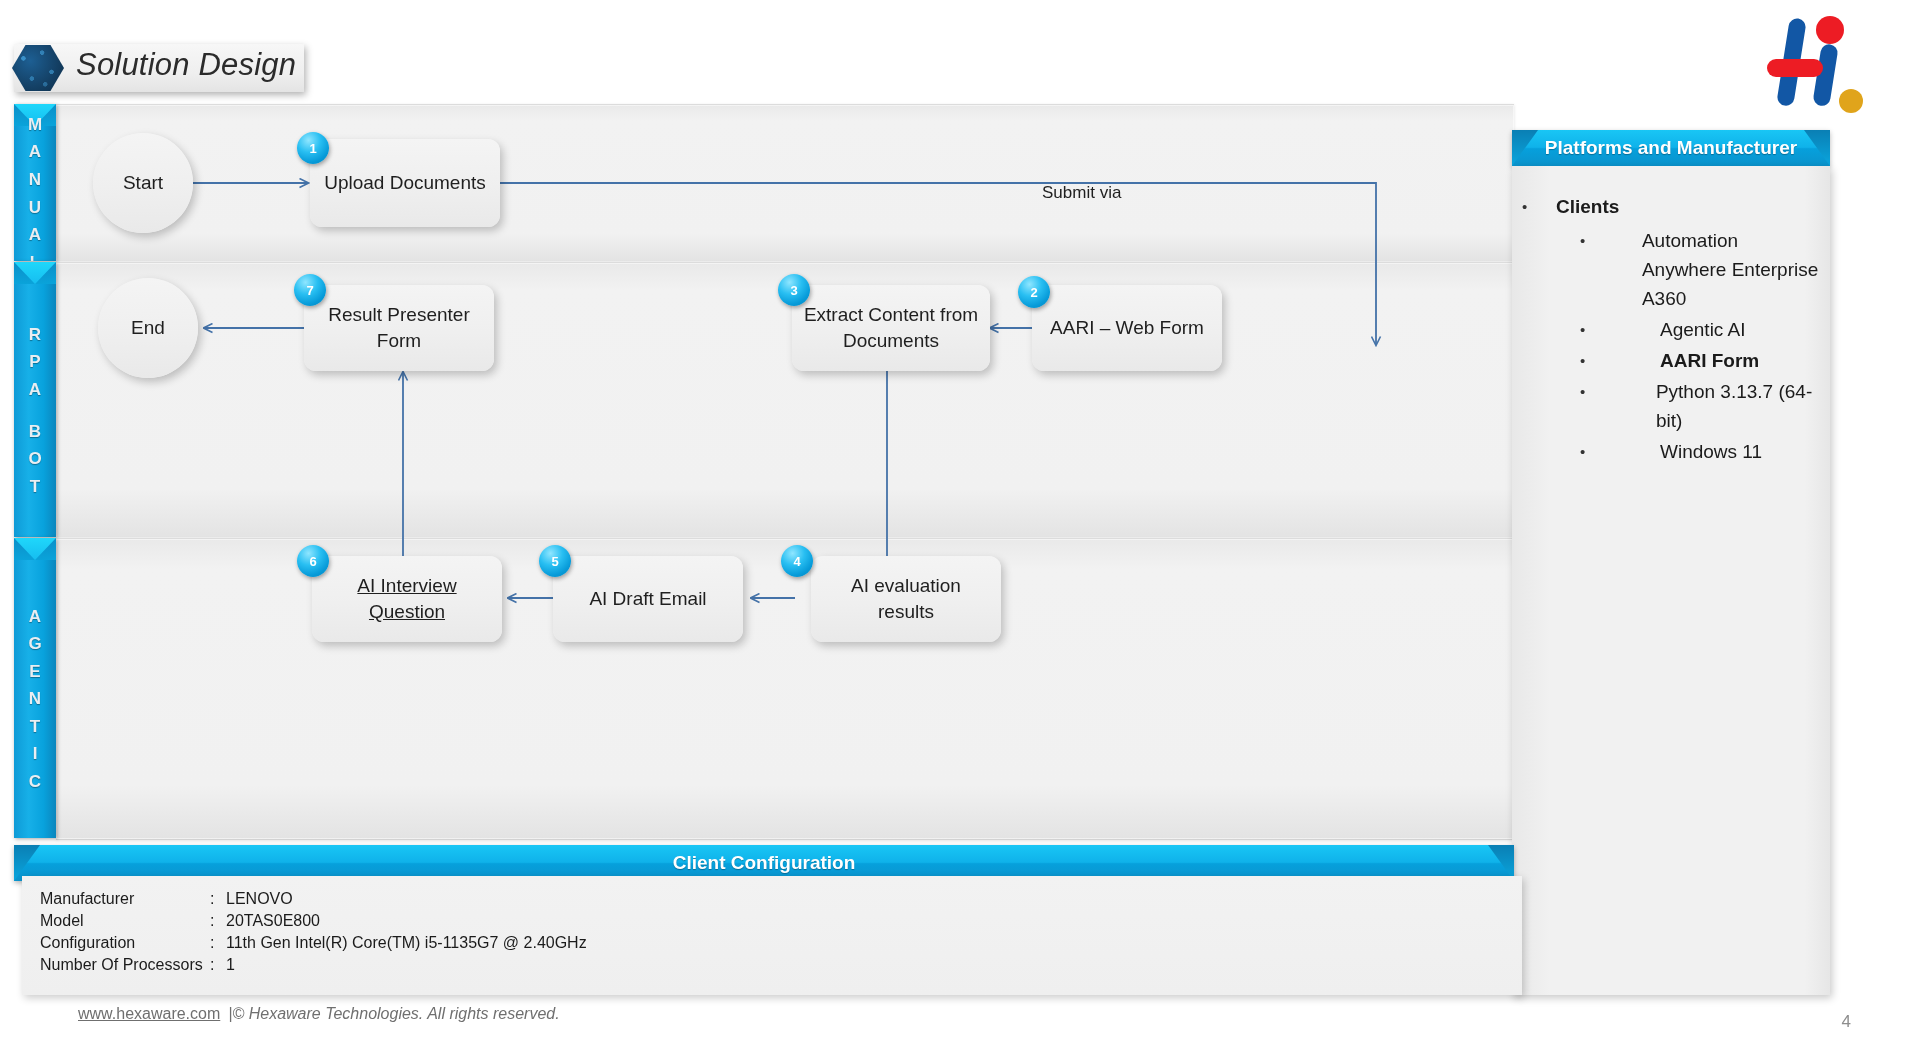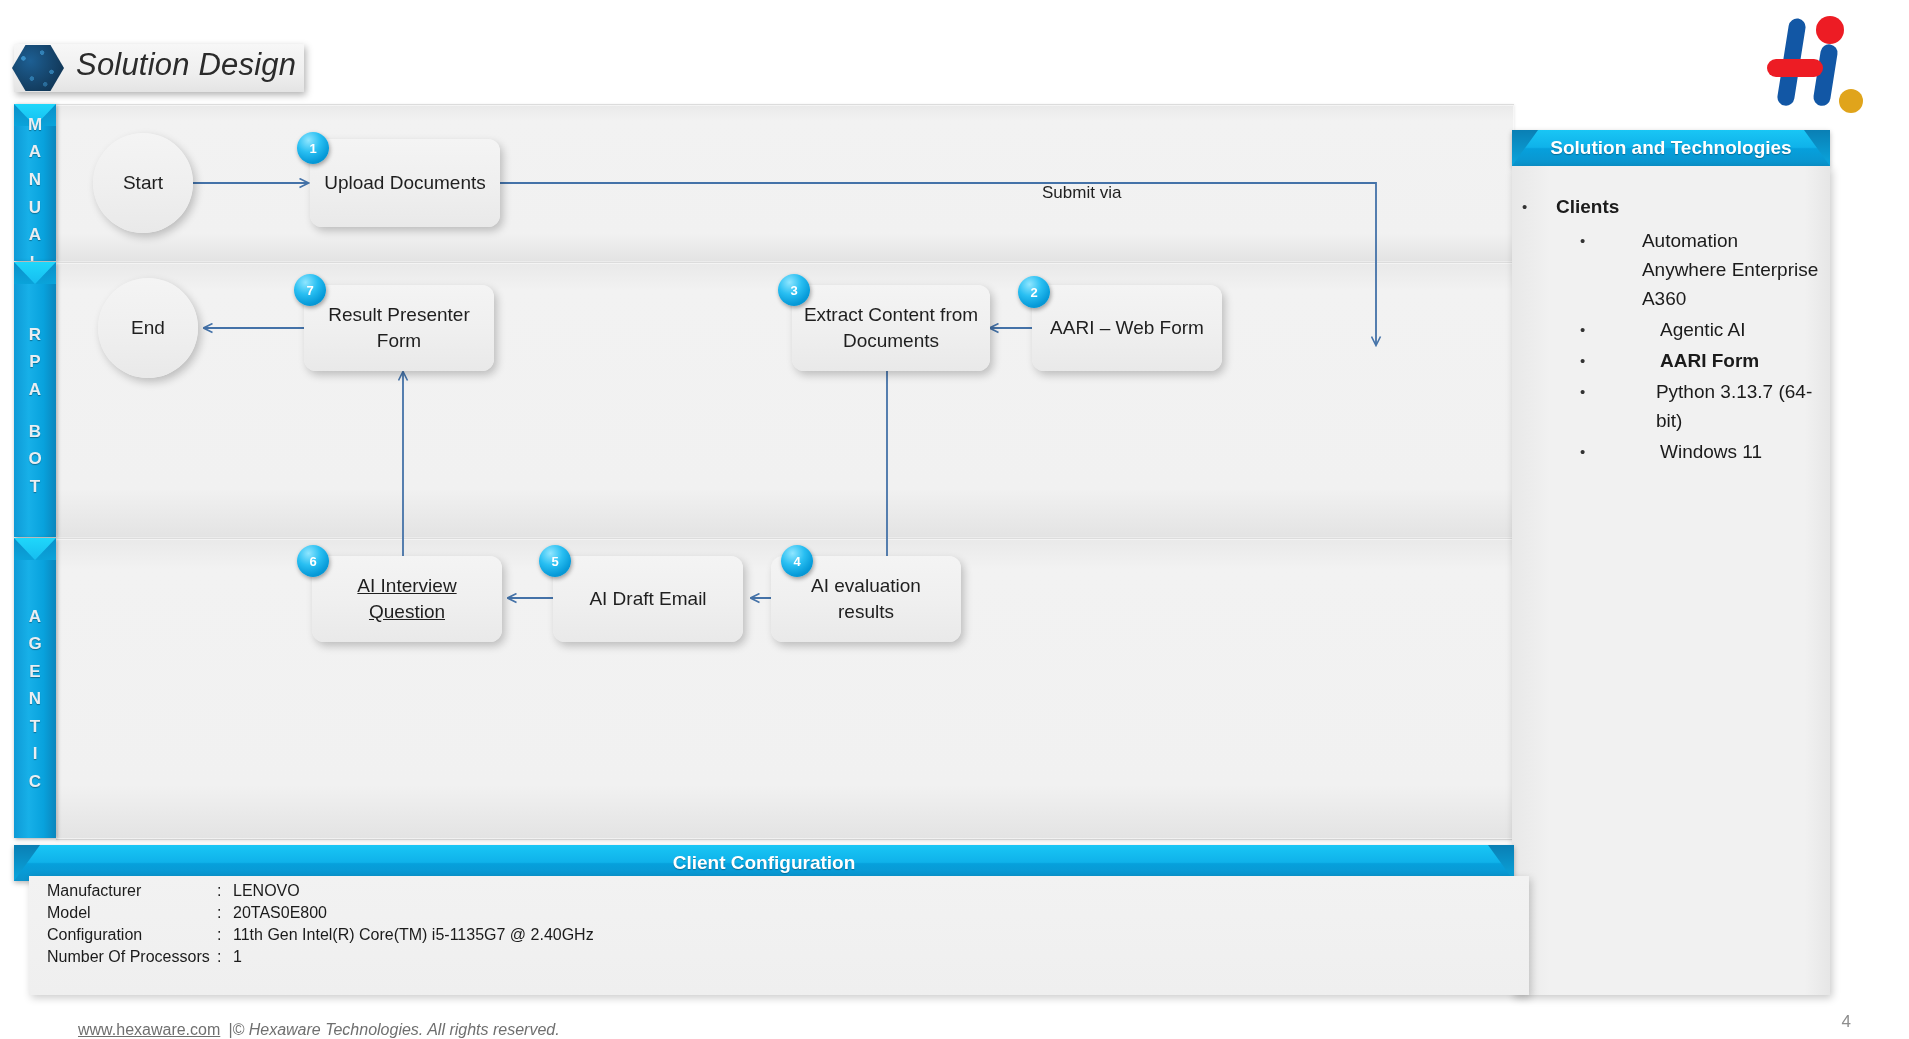--- a/index.html
+++ b/index.html
@@ -117,33 +117,33 @@
   .bul-l1 .dot{width:34px;text-align:left;font-size:15px;color:#333;line-height:26px;}
   .bul-l1 .txt{font-weight:bold;font-size:19px;color:#1b1b1b;line-height:26px;}
   .bul-l2{display:flex;align-items:flex-start;margin:0 0 2px 0;padding-left:58px;}
   .bul-l2 .dot{width:40px;text-align:left;font-size:15px;color:#333;line-height:29px;}
   .bul-l2 .txt{font-size:19px;color:#1b1b1b;line-height:29px;margin-left:40px;}
   .bul-l2 .txt.bold{font-weight:bold;}
 
   
   #client-config{position:absolute;left:14px;top:845px;width:1500px;height:150px;}
   #cc-body{
-    position:absolute;left:15px;top:31px;width:1500px;height:119px;
+    position:absolute;left:8px;top:31px;width:1500px;height:119px;
     background:linear-gradient(to bottom,#f2f2f2 0%,#efefef 100%);
     box-shadow:2px 3px 8px rgba(0,0,0,.20);
-    box-sizing:border-box;padding:4px 0 0 18px;
+    box-sizing:border-box;padding:12px 0 0 18px;
   }
   .cc-row{display:flex;font-size:16px;color:#1b1b1b;line-height:22px;}
   .cc-key{width:170px;}
   .cc-sep{width:16px;}
   .cc-val{}
 
   
   #footer{position:absolute;left:0;top:1005px;width:1684px;height:34px;
-          display:flex;align-items:flex-end;font-size:16px;color:#6f6f6f;}
+          display:flex;align-items:flex-start;font-size:16px;color:#6f6f6f;}
   #footer-url{margin-left:78px;text-decoration:underline;color:#6f6f6f;}
   #footer-copy{margin-left:8px;color:#6f6f6f;font-style:italic;}
   #page-num{position:absolute;right:58px;top:1012px;font-size:17px;color:#8d8d8d;}
 </style>
 </head>
 <body>
 
 <div id="title-bar">
   <div id="title-hex"></div>
   <div id="title-text">Solution Design</div>
@@ -266,21 +266,21 @@
     <span>Result Presenter Form</span>
   </div>
   <div class="badge" style="left:280px;top:170px;">
     <span>7</span>
   </div>
 
   <div class="node circle" style="left:84px;top:174px;width:100px;height:100px;">
     <span>End</span>
   </div>
 
-  <div class="node" style="left:757px;top:452px;width:190px;height:86px;">
+  <div class="node" style="left:797px;top:452px;width:190px;height:86px;">
     <span>AI evaluation results</span>
   </div>
   <div class="badge" style="left:767px;top:441px;">
     <span>4</span>
   </div>
 
   <div class="node" style="left:539px;top:452px;width:190px;height:86px;">
     <span>AI Draft Email</span>
   </div>
   <div class="badge" style="left:525px;top:441px;">
@@ -290,21 +290,21 @@
   <div class="node" style="left:298px;top:452px;width:190px;height:86px;text-decoration:underline;">
     <span>AI Interview Question</span>
   </div>
   <div class="badge" style="left:283px;top:441px;">
     <span>6</span>
   </div>
 </div>
 
 <div id="right-panel">
   <div class="ribbon">
-    <span>Solution and Technologies</span>
+    <span>Platforms and Manufacturer</span>
   </div>
   <div id="panel-body">
 
     <div class="bul-l1">
       <span class="dot">•</span>
       <span class="txt">Clients</span>
     </div>
 
     <div class="bul-l2">
       <span class="dot">•</span>

